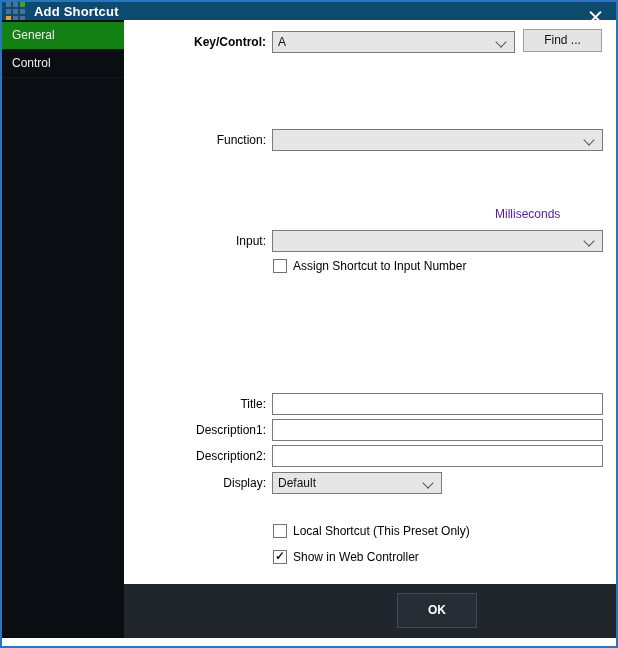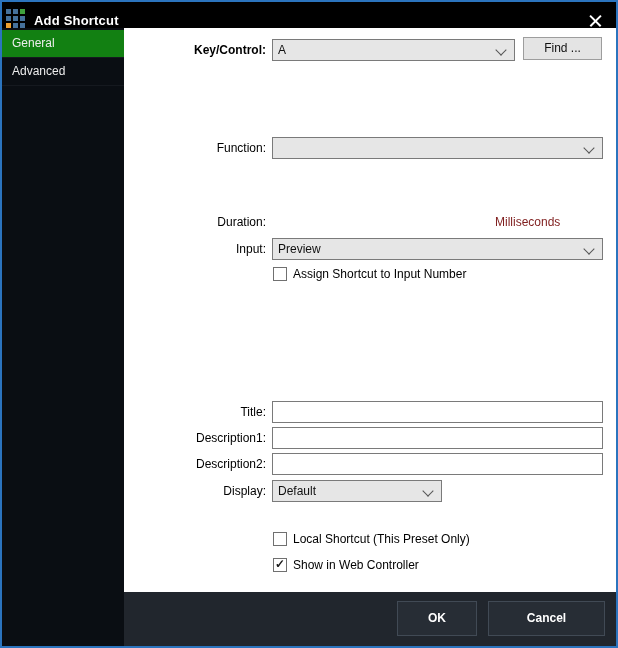--- a/index.html
+++ b/index.html
@@ -2,21 +2,21 @@
 <html><head>
 <meta charset="utf-8">
 <style>
   html,body{margin:0;padding:0;background:#888;}
   .window{
     position:relative;width:618px;height:648px;box-sizing:border-box;
     border:2px solid #2B74BE;background:#fff;
     font-family:"Liberation Sans",sans-serif;overflow:hidden;
   }
   
-  .titlebar{height:26px;background:#000000;display:flex;align-items:flex-end;padding-left:4px;}
+  .titlebar{height:18px;background:#0c4a6e;display:flex;align-items:center;padding-left:4px;}
   .app-icon{width:19px;height:19px;display:grid;grid-template-columns:repeat(3,5px);grid-auto-rows:5px;gap:2px;}
   .app-icon i{display:block;background:#45719B;}
   .app-icon i.g{background:#3FA13C;}
   .app-icon i.o{background:#EFA02E;}
   .title-text{margin-left:9px;color:#fff;font-size:13px;font-weight:600;letter-spacing:.2px;}
   .close-btn{margin-left:auto;width:42px;height:26px;position:relative;cursor:pointer;}
   .close-x{position:absolute;left:14px;top:12px;width:15px;height:15px;}
   .close-x::before,.close-x::after{content:"";position:absolute;left:0;top:6px;width:15px;height:1.6px;background:#fff;}
   .close-x::before{transform:rotate(45deg);}
   .close-x::after{transform:rotate(-45deg);}
@@ -27,21 +27,21 @@
   .side-item.active{background:#128012;margin-top:2px;}
   .content{flex:1;position:relative;background:#fff;}
   
   .lbl{position:absolute;left:0;width:142px;text-align:right;font-size:12px;line-height:22px;color:#000;white-space:nowrap;}
   .lbl.bold{font-weight:bold;}
   .field{position:absolute;left:148px;height:22px;box-sizing:border-box;font-size:12px;}
   .combo{background:#E6E6E6;border:1px solid #7A7A7A;display:flex;align-items:center;padding:0 22px 0 5px;cursor:pointer;}
   .combo .val{flex:1;line-height:20px;color:#111;overflow:hidden;white-space:nowrap;}
   .chev{position:absolute;right:9px;top:6px;width:7px;height:7px;border-right:1.4px solid #565656;border-bottom:1.4px solid #565656;transform:rotate(45deg);}
   .tbox{background:#fff;border:1px solid #7A7A7A;padding:0 4px;font-family:"Liberation Sans",sans-serif;font-size:12px;color:#111;outline:none;}
-  .unit{position:absolute;font-size:12px;line-height:22px;color:#7f1d1d;text-align:right;}
+  .unit{position:absolute;font-size:12px;line-height:22px;color:#4c1d95;text-align:right;}
   .btn-light{position:absolute;box-sizing:border-box;background:#E4E4E4;border:1px solid #9D9D9D;font-size:12px;color:#111;text-align:center;line-height:21px;cursor:pointer;}
   .cbrow{position:absolute;left:149px;display:flex;align-items:center;gap:6px;font-size:12px;color:#000;cursor:pointer;}
   .cb{width:14px;height:14px;box-sizing:border-box;border:1px solid #707070;background:#fff;position:relative;flex:0 0 14px;}
   .cb.checked::after{content:"✓";position:absolute;left:1px;top:-2px;font-size:12px;font-weight:bold;color:#1A1A1A;}
   
   .footer{position:absolute;left:0;right:0;top:564px;height:54px;background:#21262D;}
   .btn-dark{position:absolute;box-sizing:border-box;background:#272D35;border:1px solid #414A55;color:#fff;font-size:12px;font-weight:bold;text-align:center;line-height:33px;cursor:pointer;}
   
   #lbl-key{top:11px} #cmb-key{top:11px;width:243px} #btn-find{left:399px;top:9px;width:79px;height:23px;text-align:center;}
   #lbl-fn{top:109px} #cmb-fn{top:109px;width:331px}
@@ -76,44 +76,42 @@
     <span class="title-text">Add Shortcut</span>
     <span class="close-btn">
       <span class="close-x"></span>
     </span>
   </div>
 
   <div class="main">
 
     <div class="sidebar">
       <div class="side-item active">General</div>
-      <div class="side-item">Advanced</div>
+      <div class="side-item">Control</div>
     </div>
 
     <div class="content">
 
       <div class="lbl bold" id="lbl-key">Key/Control:</div>
       <div class="field combo" id="cmb-key">
         <span class="val">A</span>
         <span class="chev"></span>
       </div>
       <div class="btn-light" id="btn-find">Find ...</div>
 
       <div class="lbl" id="lbl-fn">Function:</div>
       <div class="field combo" id="cmb-fn">
         <span class="val"></span>
         <span class="chev"></span>
       </div>
 
-      <div class="lbl" id="lbl-dur">Duration:</div>
       <div class="unit" id="lbl-ms">Milliseconds</div>
 
       <div class="lbl" id="lbl-inp">Input:</div>
       <div class="field combo" id="cmb-inp">
-        <span class="val">Preview</span>
         <span class="chev"></span>
       </div>
 
       <div class="cbrow" id="cb-assign">
         <span class="cb"></span>
         <span>Assign Shortcut to Input Number</span>
       </div>
 
       <div class="lbl" id="lbl-title">Title:</div>
       <input class="field tbox" id="txt-title" type="text" value="" style="">
@@ -135,18 +133,17 @@
         <span>Local Shortcut (This Preset Only)</span>
       </div>
 
       <div class="cbrow" id="cb-web">
         <span class="cb checked"></span>
         <span>Show in Web Controller</span>
       </div>
 
       <div class="footer">
         <div class="btn-dark" id="btn-ok">OK</div>
-        <div class="btn-dark" id="btn-cancel">Cancel</div>
       </div>
 
     </div>
   </div>
 </div>
 
 </body></html>

